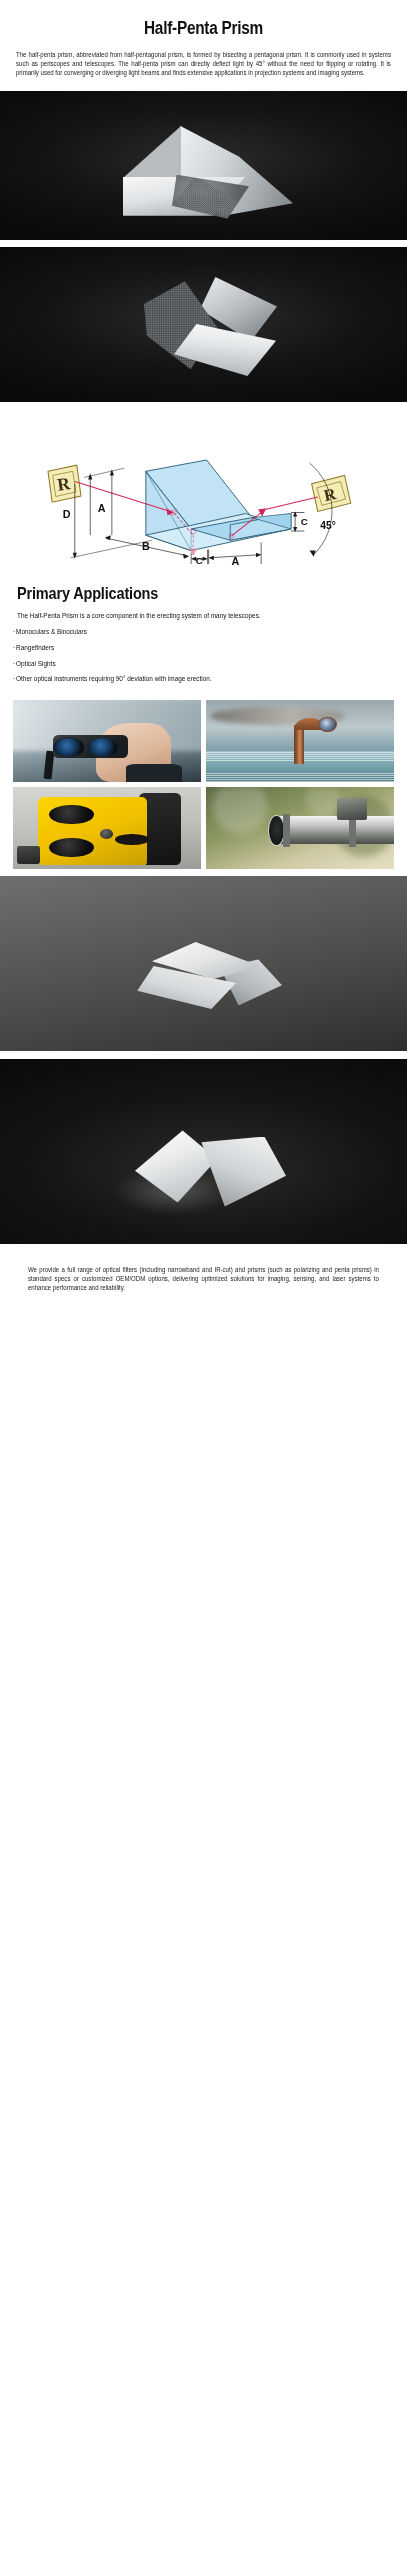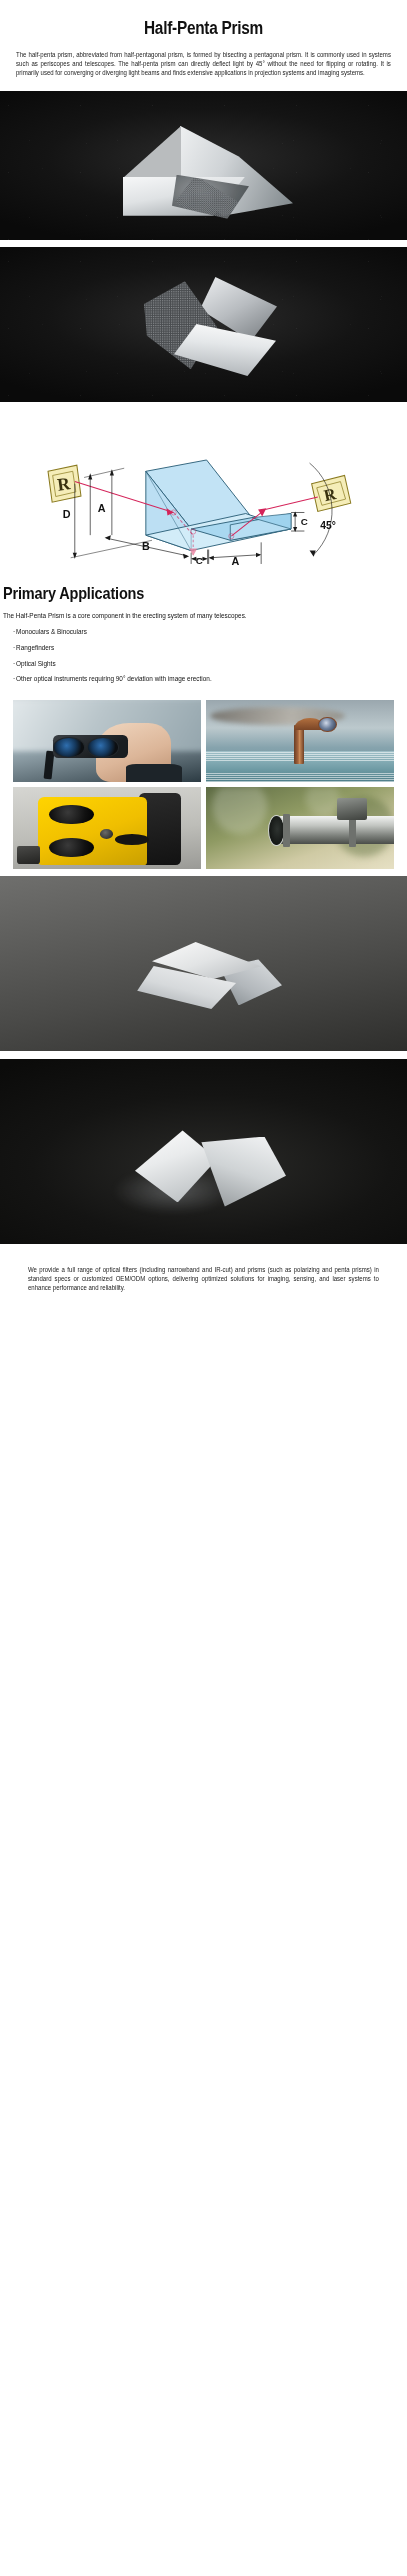--- a/index.html
+++ b/index.html
@@ -60,21 +60,21 @@
     line-height: 1.3;
     color: #111111;
     transform: scaleX(0.93);
     transform-origin: left top;
     width: 107.5%;
   }
   .bullet .dot { margin-right: 1px; }
 
   
   .intro-wrap { padding: 0 16px; margin-top: 11.3px; }
-  .apps-head-wrap { padding: 0 3px; }
+  .apps-head-wrap { padding: 0 17px; }
   .bullets-wrap { padding: 0 13.4px; margin-top: 8.2px; }
   .bullets-wrap .bullet { margin-bottom: 6.7px; }
   .footer-wrap { padding: 0 28px; }
 
   .hero-photo-1, .hero-photo-2 {
     width: 407px;
     position: relative;
     overflow: hidden;
     background: #0c0c0c;
   }

